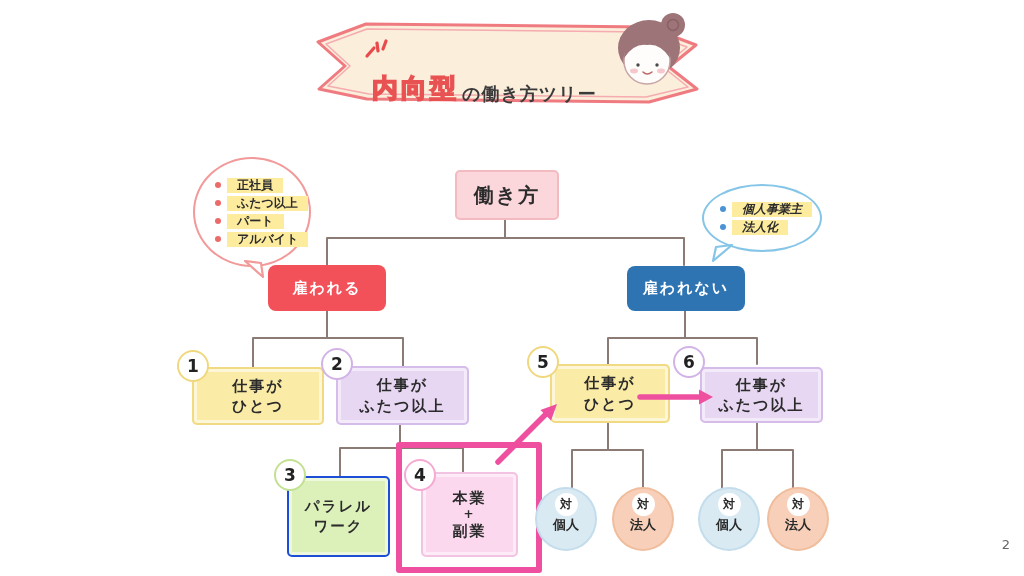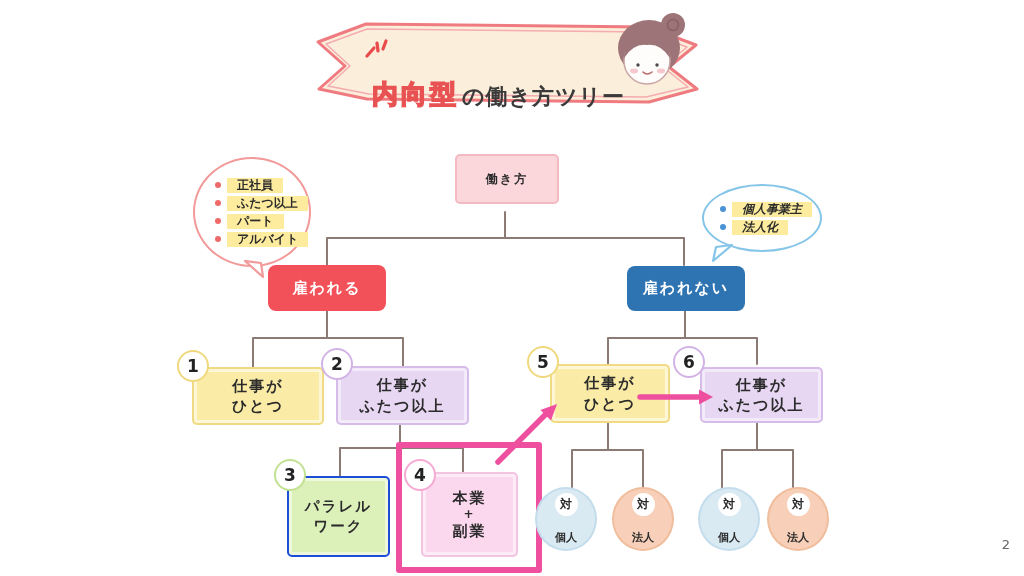--- a/index.html
+++ b/index.html
@@ -5,38 +5,38 @@
   html,body{margin:0;padding:0;background:#fff;}
   .canvas{position:relative;width:1024px;height:576px;background:#ffffff;overflow:hidden;
           font-family:"DejaVu Sans","Liberation Sans",sans-serif;color:#2b2b2b;}
   .abs{position:absolute;}
   svg{display:block;}
 
   
   .banner{left:312px;top:10px;width:395px;height:98px;z-index:8;}
   .banner-title{position:absolute;left:60px;top:30px;display:flex;align-items:flex-end;gap:3px;white-space:nowrap;}
   .t-red{font-size:26px;font-weight:800;color:#fbc7c7;-webkit-text-stroke:1.6px #e85252;letter-spacing:3px;}
-  .t-dark{font-size:22px;font-weight:700;color:#3a3a3a;letter-spacing:1px;margin-top:42px;}
+  .t-dark{font-size:18px;font-weight:700;color:#3a3a3a;letter-spacing:1px;margin-top:42px;}
 
   
   .bubble{background:#fff;border-radius:50%;display:flex;flex-direction:column;justify-content:center;z-index:4;}
   .bubble-left{left:193px;top:157px;width:118px;height:110px;border:2.5px solid #f29a9a;padding-left:20px;box-sizing:border-box;}
   .bubble-right{left:702px;top:184px;width:120px;height:68px;border:2.5px solid #85c5e8;padding-left:16px;box-sizing:border-box;font-style:italic;}
   .bi{display:flex;align-items:center;gap:6px;font-size:12px;font-weight:600;margin:1.5px 0;white-space:nowrap;}
   .dot{width:6px;height:6px;border-radius:50%;flex:0 0 auto;}
   .dot-red{background:#ec6a6a;}
   .dot-blue{background:#4a93d6;}
   .hl{background:#fdeb9e;padding:0 10px;line-height:1.25;}
   .tail{position:absolute;z-index:4;}
 
   
   .node{position:absolute;display:flex;flex-direction:column;align-items:center;justify-content:center;
         text-align:center;font-weight:700;line-height:1.35;border-radius:5px;z-index:3;}
   .node .l{display:block;letter-spacing:2px;}
-  .root{left:455px;top:154px;width:100px;height:46px;background:#fbd7dc;border:2px solid #f3bac2;font-size:12px;letter-spacing:4px;}
+  .root{left:455px;top:170px;width:100px;height:46px;background:#fbd7dc;border:2px solid #f3bac2;font-size:20px;letter-spacing:4px;}
   .red-box{left:268px;top:265px;width:118px;height:46px;background:#f25159;border-radius:8px;color:#fff;font-size:15px;letter-spacing:3px;}
   .blue-box{left:627px;top:266px;width:118px;height:45px;background:#2e74b2;border-radius:8px;color:#fff;font-size:15px;letter-spacing:2px;}
   .n-yellow{background:#faeba6;border:2px solid #f0db84;box-shadow:inset 0 0 0 3px rgba(255,255,255,.55);}
   .n-purple{background:#e7d7f3;border:2px solid #d6bce9;box-shadow:inset 0 0 0 3px rgba(255,255,255,.5);}
   .n-green{background:#dcf0ba;border:2px solid #1d4ed8;box-shadow:inset 0 0 0 3px rgba(255,255,255,.5);}
   .n-pink{background:#fbd8ee;border:2px solid #f3c3e2;box-shadow:inset 0 0 0 3px rgba(255,255,255,.5);}
   .node1{left:192px;top:367px;width:128px;height:54px;font-size:15px;}
   .node2{left:336px;top:366px;width:129px;height:55px;font-size:15px;}
   .node5{left:550px;top:364px;width:116px;height:55px;font-size:15px;}
   .node6{left:700px;top:367px;width:119px;height:52px;font-size:15px;}
@@ -50,21 +50,21 @@
   .b-purple{border:2px solid #d2b3e6;}
   .b-green{border:2px solid #c2e193;}
   .b-pink{border:2px solid #f5a9d3;}
 
   
   .leaf{position:absolute;width:58px;height:60px;border-radius:50%;display:flex;flex-direction:column;align-items:center;z-index:3;}
   .leaf-blue{background:#daeaf3;border:2px solid #c3ddec;}
   .leaf-peach{background:#f8d0b9;border:2px solid #f0bd9d;}
   .tai{width:23px;height:23px;border-radius:50%;background:#fff;display:flex;align-items:center;justify-content:center;
        font-size:12px;font-weight:700;margin-top:4px;}
-  .leaf-label{font-size:11px;font-weight:700;margin-top:14px;}
+  .leaf-label{font-size:13px;font-weight:700;margin-top:0;}
 
   .lines{left:0;top:0;z-index:1;pointer-events:none;}
   .arrows{left:0;top:0;z-index:6;pointer-events:none;}
   .pagenum{right:14px;bottom:24px;font-size:13px;color:#666;z-index:3;}
 </style>
 </head>
 <body>
 
 <div class="canvas">
 

